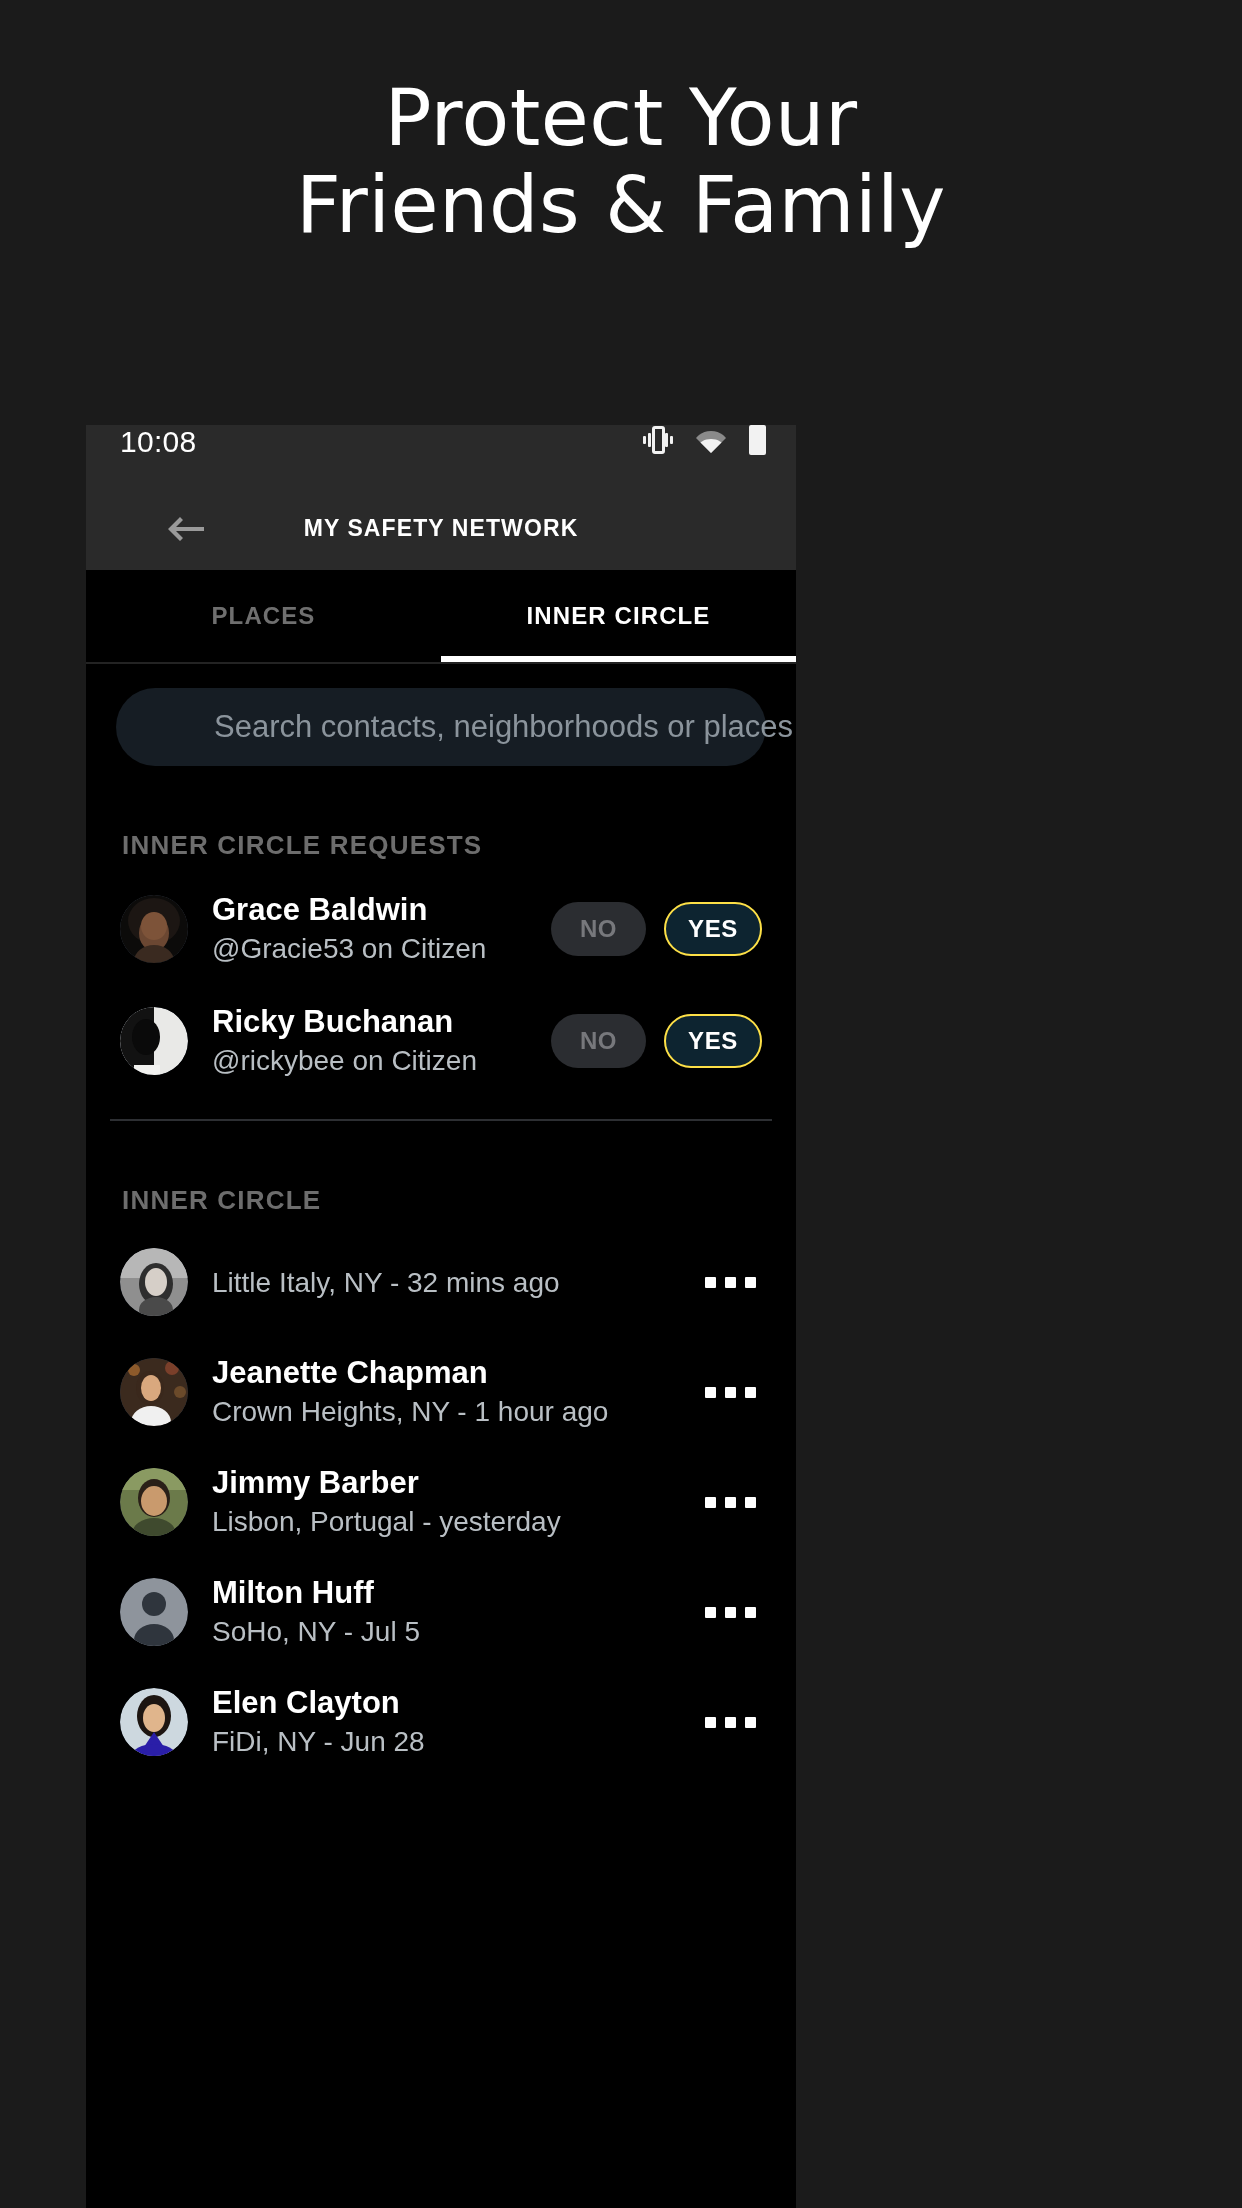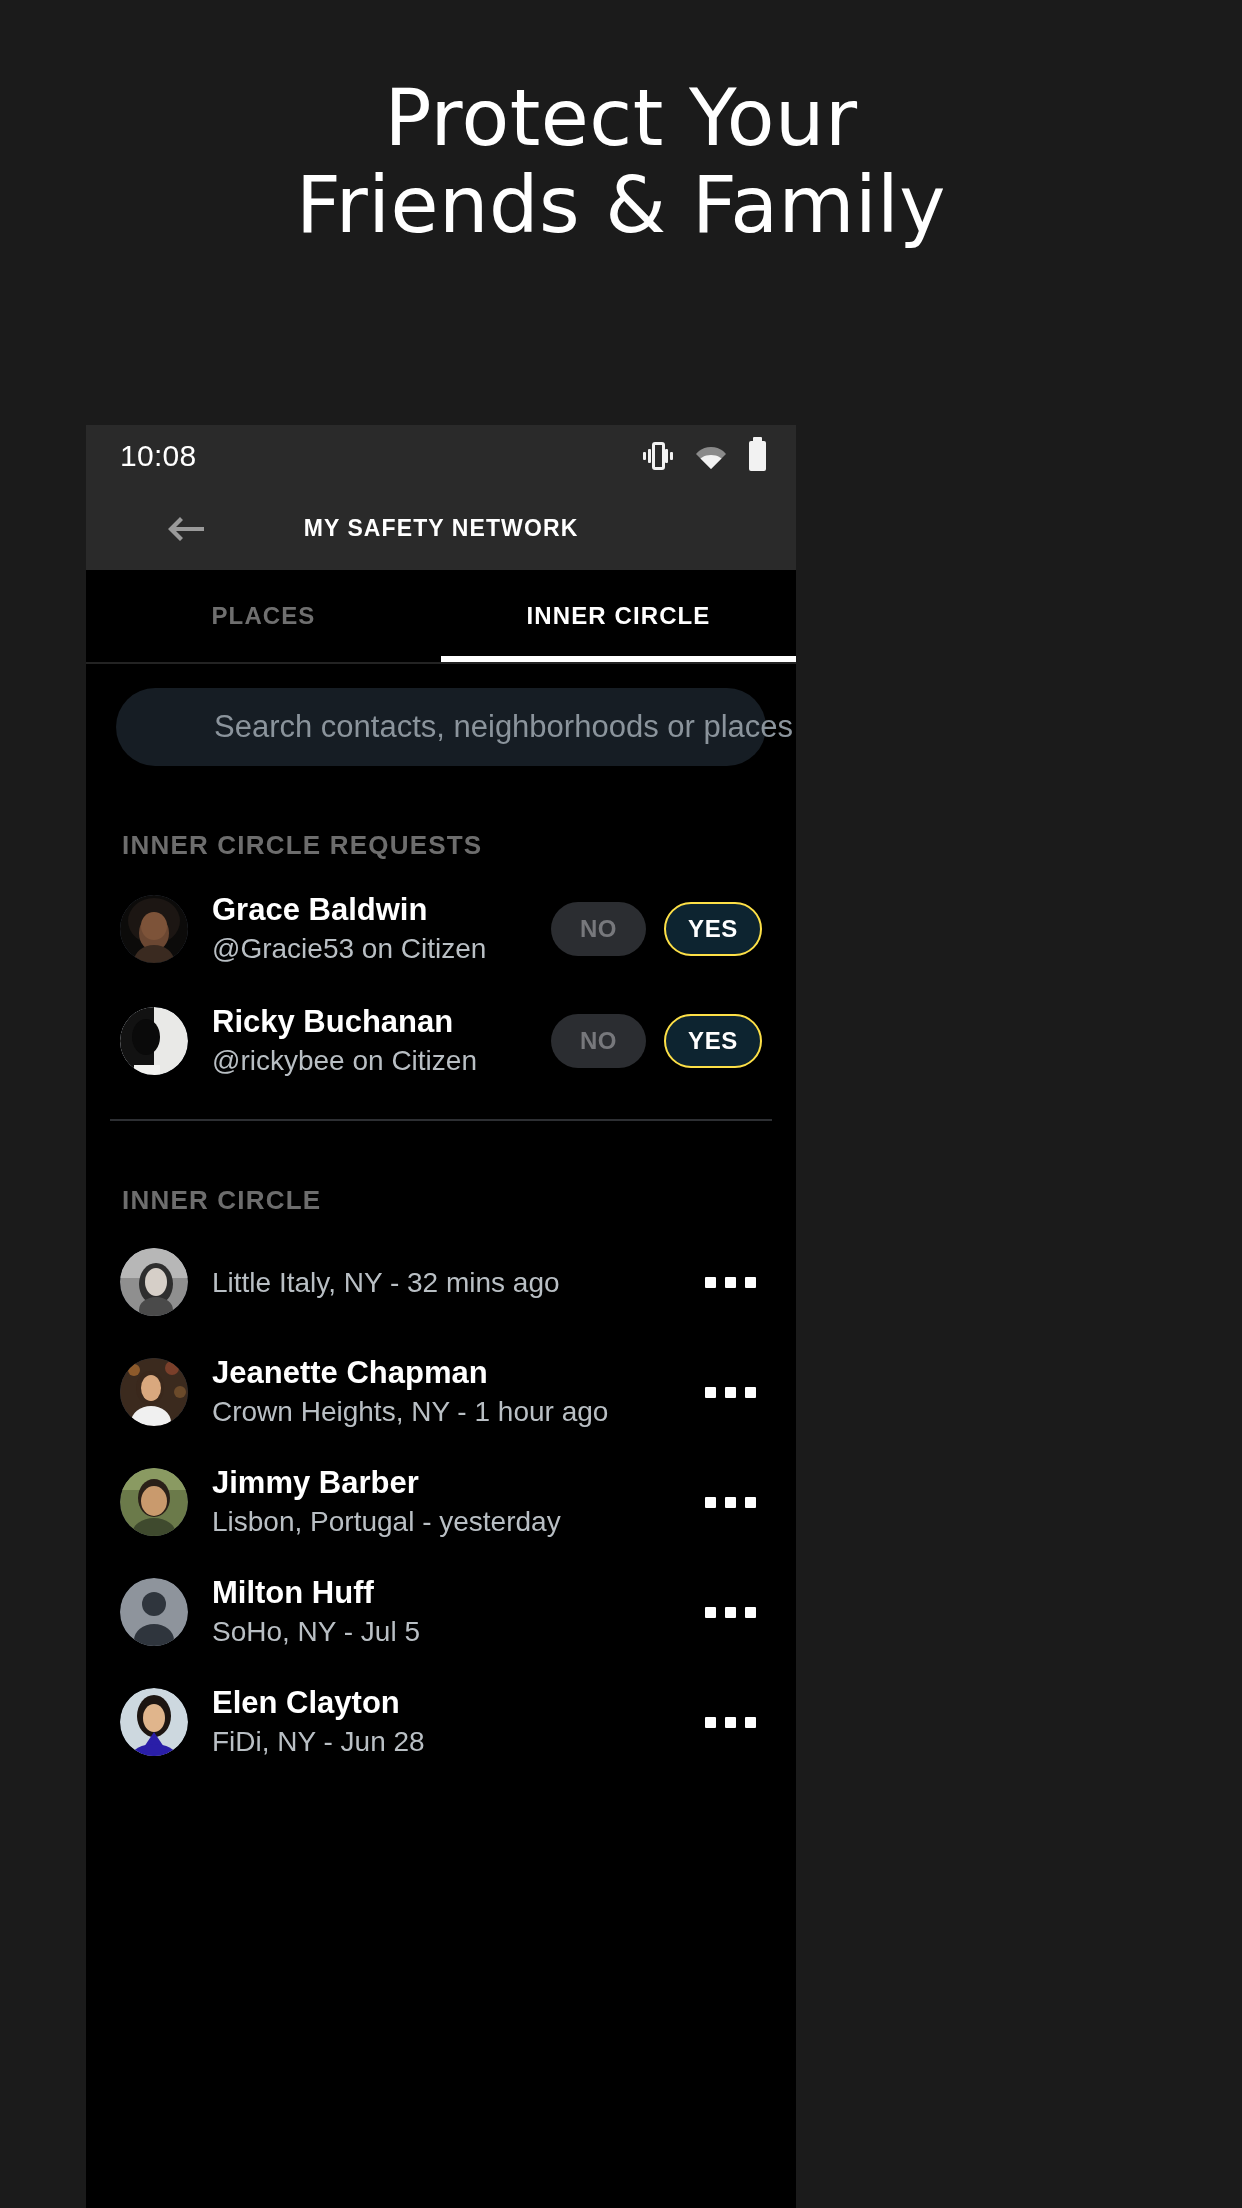--- a/index.html
+++ b/index.html
@@ -25,21 +25,21 @@
   .phone {
     position:absolute; left:86px; top:425px;
     width:710px; height:1783px;
     background:#000000;
     overflow:hidden;
   }
 
   
   .statusbar {
     position:relative; height:62px; background:#2a2a2a;
-    display:flex; align-items:center; justify-content:space-between;
+    display:flex; align-items:flex-start; justify-content:space-between;
     padding:0 30px 0 34px;
   }
   .status-time { color:#ffffff; font-size:30px; font-weight:500; letter-spacing:0.3px; }
   .status-icons { display:flex; align-items:center; gap:22px; }
   .ic-vibrate { position:relative; width:30px; height:28px; }
   .ic-vibrate .body { position:absolute; left:9px; top:0; width:13px; height:28px;
     border:3px solid #f2f2f2; border-radius:3px; }
   .ic-vibrate .w1, .ic-vibrate .w2, .ic-vibrate .w3, .ic-vibrate .w4 {
     position:absolute; background:#f2f2f2; width:3px; border-radius:1px; }
   .ic-vibrate .w1 { left:0; top:10px; height:8px; }

